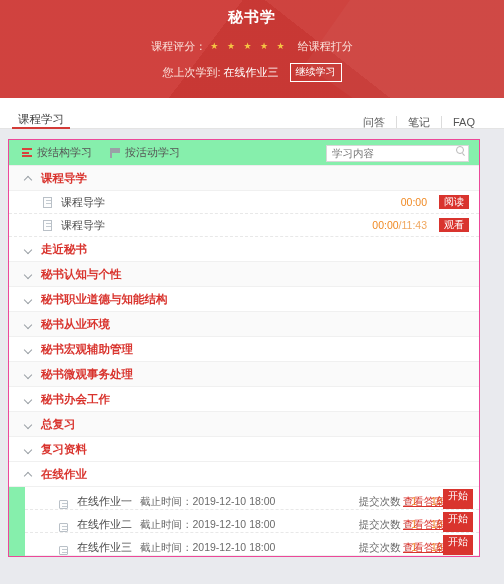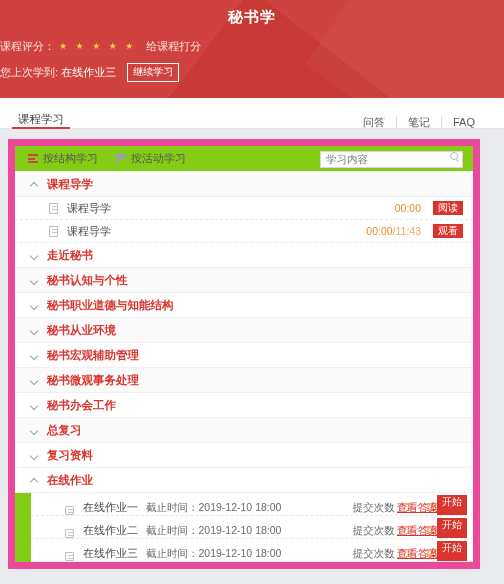--- a/index.html
+++ b/index.html
@@ -29,20 +29,21 @@
   }
   .hero-title {
     text-align: center;
     color: #ffffff;
     font-size: 15px;
     font-weight: bold;
     padding-top: 8px;
     letter-spacing: 1px;
   }
   .hero-line {
+    text-align: center;
     color: #fbe2dc;
     font-size: 11px;
     margin-top: 12px;
     white-space: nowrap;
   }
   .hero-line.second { margin-top: 9px; }
   .stars {
     display: inline-block;
     color: #f5c544;
     letter-spacing: 3px;
@@ -97,22 +98,22 @@
   }
   .tab-right .rt + .rt { border-left: 1px solid #dcdcdc; }
 
   
   .page-body {
     padding: 10px 24px 0 8px;
     background: #e9eaee;
     height: calc(584px - 98px - 31px);
   }
   .panel {
-    background: #84cc16;
-    border: 7px solid #ec4899;
+    background: #86efac;
+    border: 1px solid #ec4899;
     width: 472px;
   }
 
   
   .toolbar {
     height: 26px;
     display: flex;
     align-items: center;
     padding: 0 10px 0 13px;
     border-bottom: 1px solid #ededed;

